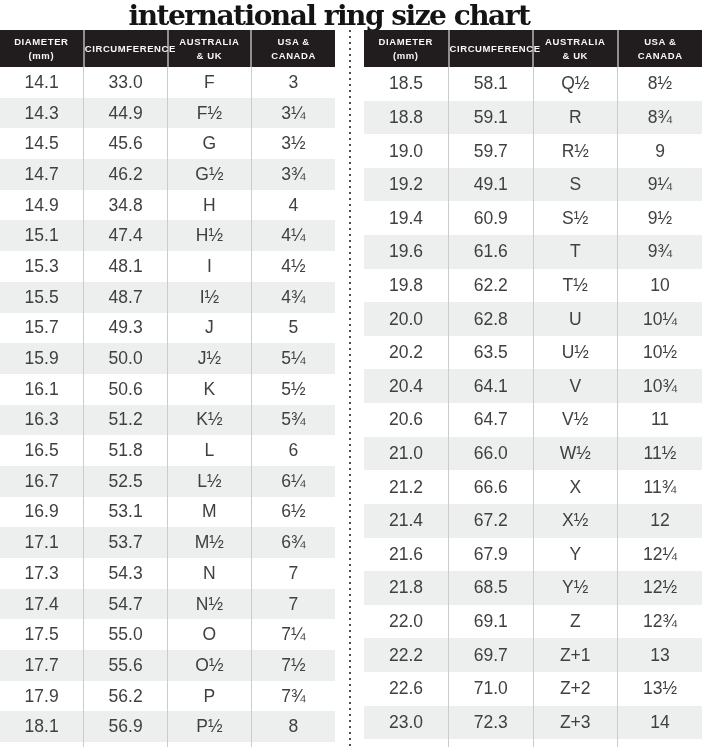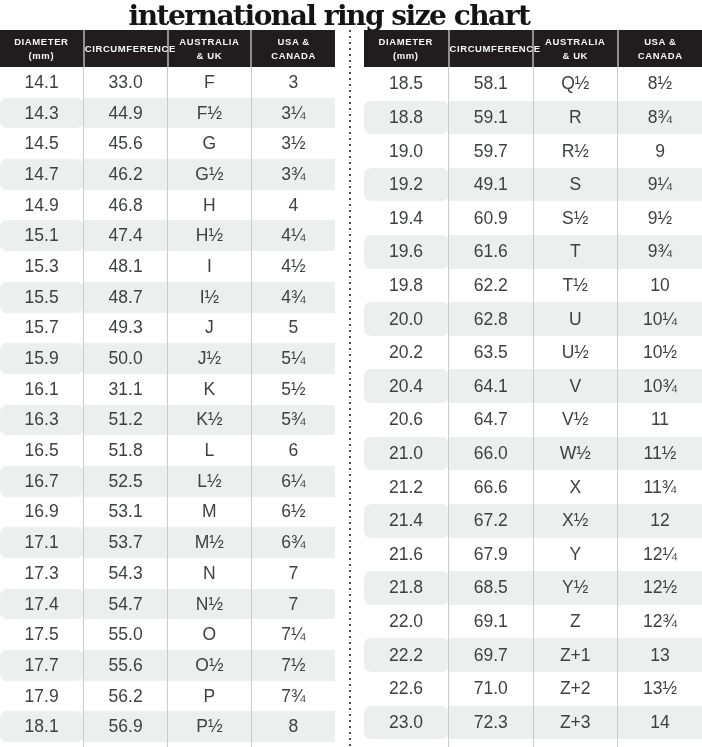--- a/index.html
+++ b/index.html
@@ -56,21 +56,21 @@
   th:first-child { border-left: none; }
   th span { display: block; line-height: 1.45; }
   td {
     font-size: 17.5px;
     color: #3f4040;
     text-align: center;
     vertical-align: middle;
     padding: 0;
     border-left: 1px solid #cccccc;
   }
-  td:first-child { border-left: none; border-radius: 7px; }
+  td:first-child { border-left: none; }
   tbody tr:nth-child(even) { background: #edefee; }
 </style>
 </head>
 <body>
 
 <div class="page">
   <h1 class="title">international ring size chart</h1>
   <div class="tables-row">
     <table class="size-table left">
       <thead>
@@ -112,21 +112,21 @@
             <td>3½</td>
           </tr>
           <tr>
             <td>14.7</td>
             <td>46.2</td>
             <td>G½</td>
             <td>3¾</td>
           </tr>
           <tr>
             <td>14.9</td>
-            <td>46.8</td>
+            <td>34.8</td>
             <td>H</td>
             <td>4</td>
           </tr>
           <tr>
             <td>15.1</td>
             <td>47.4</td>
             <td>H½</td>
             <td>4¼</td>
           </tr>
           <tr>
@@ -148,21 +148,21 @@
             <td>5</td>
           </tr>
           <tr>
             <td>15.9</td>
             <td>50.0</td>
             <td>J½</td>
             <td>5¼</td>
           </tr>
           <tr>
             <td>16.1</td>
-            <td>31.1</td>
+            <td>50.6</td>
             <td>K</td>
             <td>5½</td>
           </tr>
           <tr>
             <td>16.3</td>
             <td>51.2</td>
             <td>K½</td>
             <td>5¾</td>
           </tr>
           <tr>

